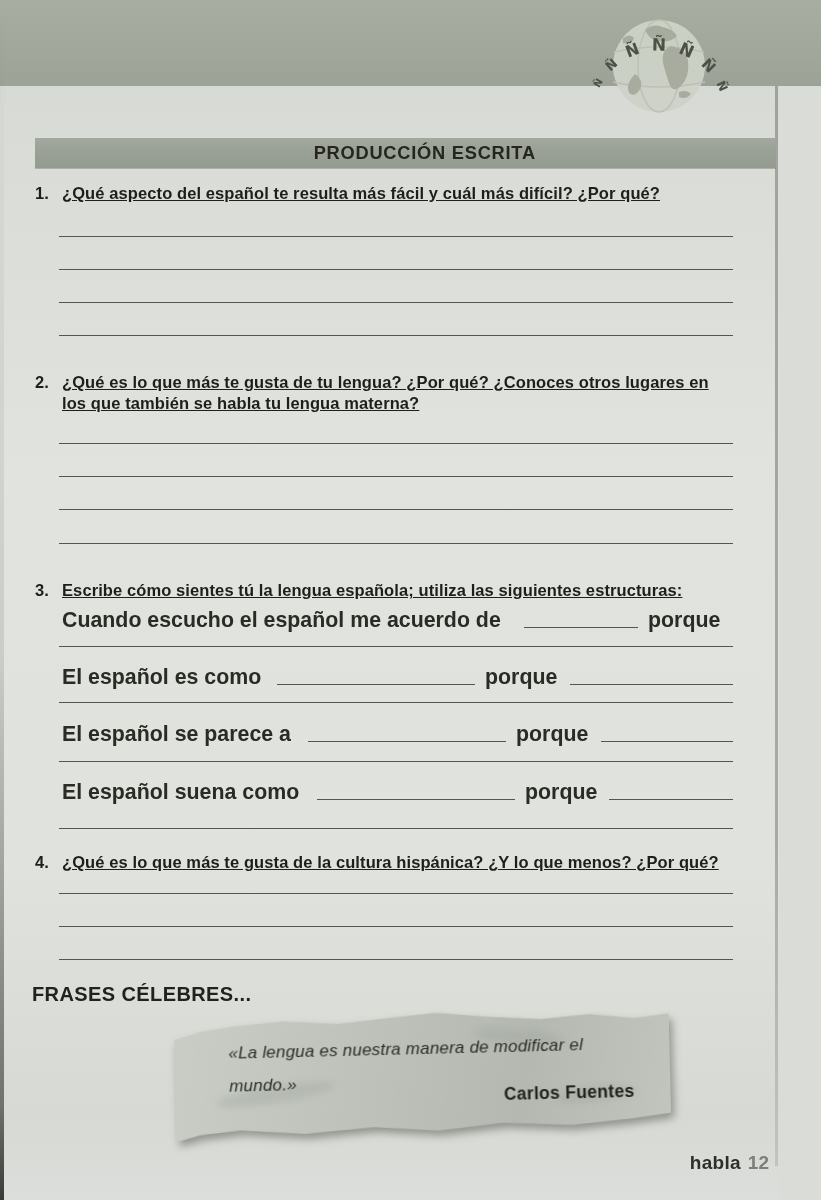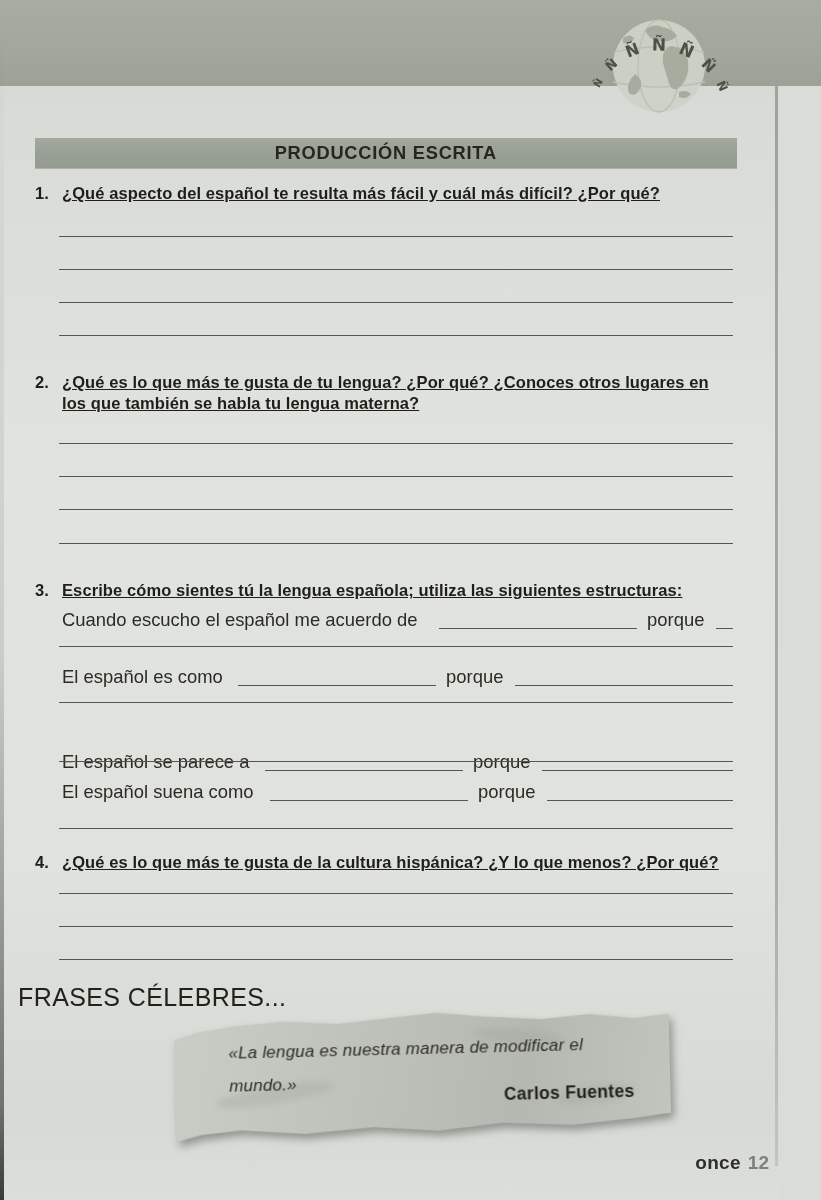--- a/index.html
+++ b/index.html
@@ -17,38 +17,38 @@
   .page-divider{position:absolute;left:775px;top:86px;width:3px;height:1080px;
     background:linear-gradient(180deg,#9fa39b 0%,#a8aba3 70%,#c2c4bf 100%);}
   .left-edge{position:absolute;left:0;top:0;width:4px;height:1200px;
     background:linear-gradient(180deg,rgba(40,42,38,0) 0%,rgba(40,42,38,.12) 55%,rgba(28,30,26,.55) 92%,rgba(28,30,26,.85) 100%);}
   
   .globe{position:absolute;left:583px;top:0;width:152px;height:114px;}
   
   .section-bar{position:absolute;left:35px;top:138px;width:702px;height:30px;
     background:linear-gradient(180deg,#a3a99f 0%,#99a096 45%,#949b91 100%);
     display:flex;align-items:center;justify-content:center;
-    box-shadow:0 1px 0 rgba(90,95,85,.35);}
+    box-shadow:0 1px 0 rgba(90,95,85,.35);padding-left:39px;}
   .section-bar span{font-size:19px;font-weight:700;letter-spacing:.8px;color:#26261f;
     transform:scaleX(.96);}
   
   .q{position:absolute;left:35px;width:702px;display:flex;color:#1f1f1a;}
   .q-num{width:27px;flex:0 0 27px;font-weight:700;font-size:16.5px;line-height:21px;}
   .q-text{flex:1;font-weight:700;font-size:16.5px;line-height:21px;letter-spacing:.1px;text-decoration:underline;}
   
   .rule{position:absolute;left:59px;width:674px;height:0;border-top:1.6px solid #54564f;}
   
-  .struct{position:absolute;left:62px;width:671px;display:flex;align-items:flex-end;
-    font-size:19px;color:#2b2b25;}
+  .struct{position:absolute;left:62px;width:671px;display:flex;align-items:center;
+    font-size:22px;color:#2b2b25;font-weight:bold;}
   .s-text{white-space:nowrap;line-height:19px;transform:scaleX(.97);transform-origin:left bottom;}
   .blank{border-bottom:1.6px solid #54564f;height:15px;}
   .b1{width:198px;margin:0 10px;}
   .b2{flex:1;margin-left:10px;}
   
-  .frases-h{position:absolute;left:18px;top:983px;font-size:25px;font-weight:400;
+  .frases-h{position:absolute;left:32px;top:983px;font-size:20px;font-weight:700;
     letter-spacing:.4px;color:#22221d;}
   
   .scrap-wrap{position:absolute;left:175px;top:1012px;width:495px;height:124px;
     transform:rotate(-1.4deg);
     filter:drop-shadow(3px 5px 4px rgba(55,58,53,.45));}
   .scrap{position:relative;width:100%;height:100%;
     background:linear-gradient(100deg,#c9cdc6 0%,#bdc1ba 40%,#b4b8b1 70%,#c1c5be 100%);
     clip-path:polygon(0% 18%,5% 12%,12% 8%,22% 5%,33% 8%,44% 4%,53% 1%,63% 5%,74% 8%,84% 5%,93% 9%,100% 6%,100% 86%,92% 90%,80% 94%,66% 91%,53% 96%,40% 92%,26% 96%,13% 92%,5% 95%,0% 100%);}
   .smudge{position:absolute;background:#9aa096;opacity:.3;filter:blur(3px);border-radius:50%;}
   .sm1{left:40px;top:70px;width:120px;height:18px;transform:rotate(-8deg);}
@@ -138,21 +138,21 @@
   <div class="rule" style="top:646px;"></div>
 
   <div class="struct" style="top:667px;">
     <span class="s-text">El español es como</span>
     <span class="blank b1"></span>
     <span class="s-text">porque</span>
     <span class="blank b2"></span>
   </div>
   <div class="rule" style="top:702px;"></div>
 
-  <div class="struct" style="top:752px;">
+  <div class="struct" style="top:724px;">
     <span class="s-text">El español se parece a</span>
     <span class="blank b1"></span>
     <span class="s-text">porque</span>
     <span class="blank b2"></span>
   </div>
   <div class="rule" style="top:761px;"></div>
 
   <div class="struct" style="top:782px;">
     <span class="s-text">El español suena como</span>
     <span class="blank b1"></span>
@@ -175,17 +175,17 @@
     <div class="scrap">
       <div class="smudge sm1"></div>
       <div class="smudge sm2"></div>
       <div class="smudge sm3"></div>
       <div class="quote">«La lengua es nuestra manera de modificar el mundo.»</div>
       <div class="author">Carlos Fuentes</div>
     </div>
   </div>
 
   <div class="footer">
-    <span class="f-word">once</span><span class="f-num">12</span>
+    <span class="f-word">habla</span><span class="f-num">12</span>
   </div>
 
   <div class="left-edge"></div>
 </div>
 
 </body></html>

